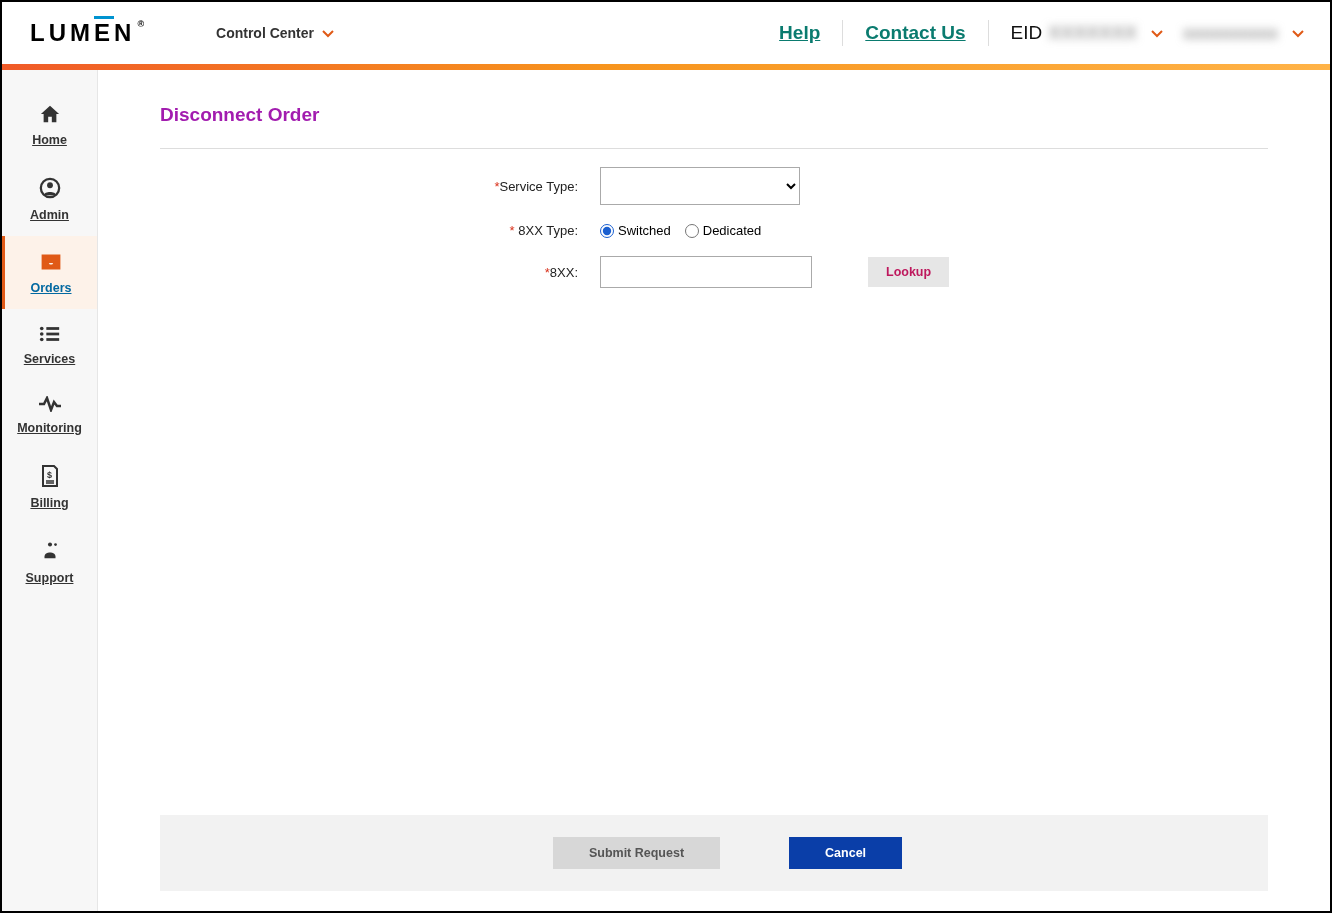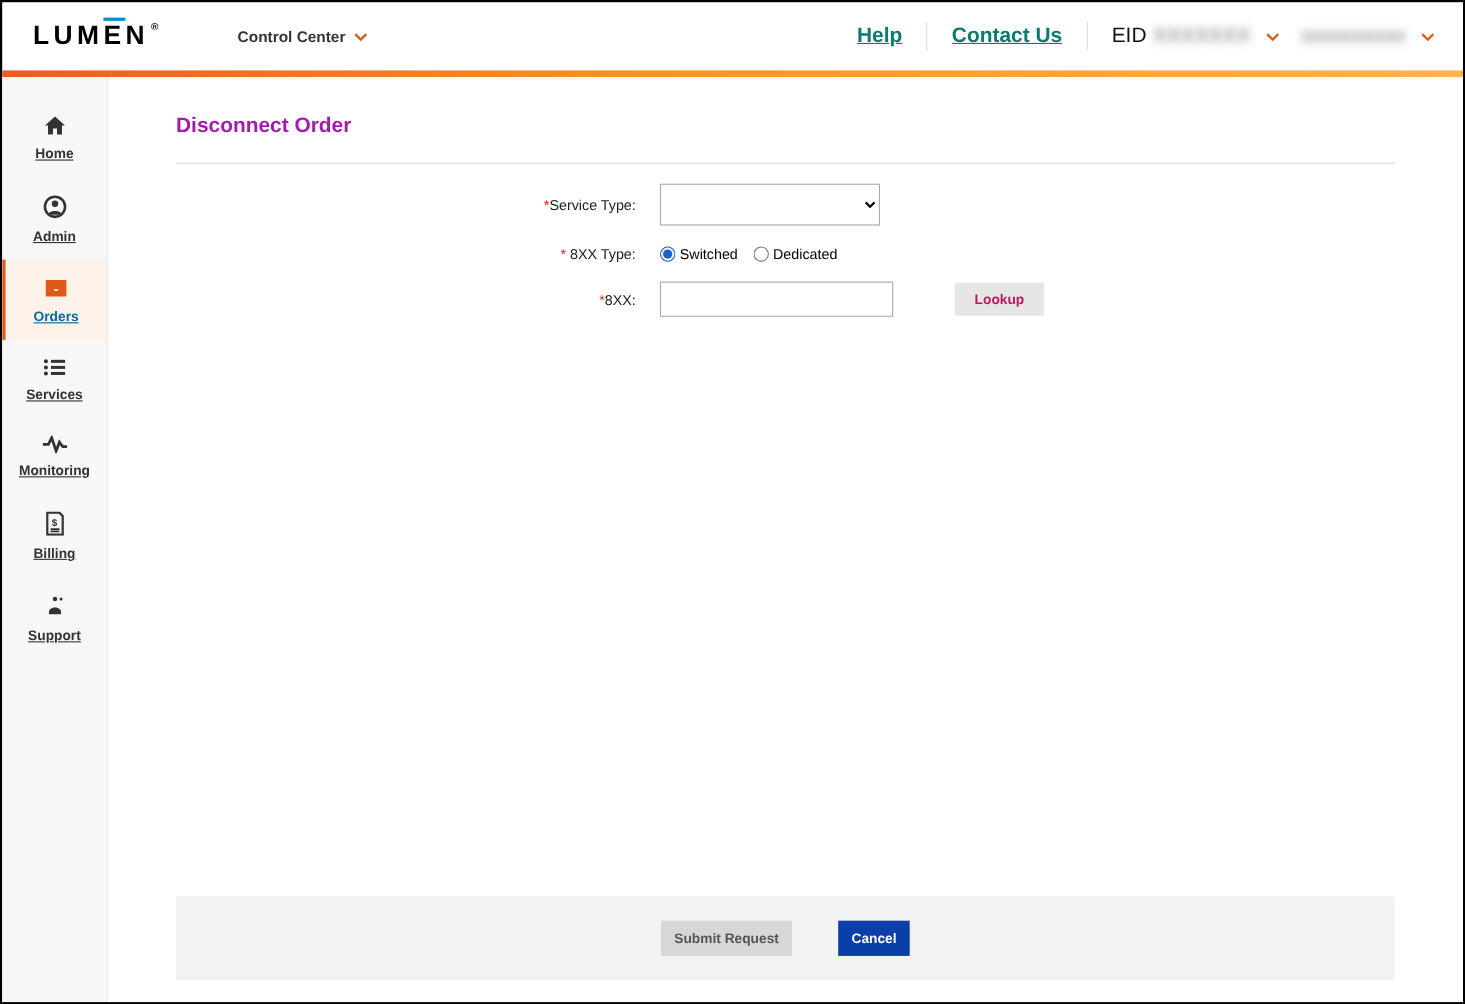--- a/index.html
+++ b/index.html
@@ -208,22 +208,23 @@
     background: #f2f2f2;
     padding: 22px 0;
     display: flex;
     justify-content: center;
     gap: 42px;
   }
   .footer-bar button {
     border: none;
     font-size: 12.5px;
     font-weight: 700;
-    padding: 9px 12px;
-    cursor: pointer;
+    padding: 9px 36px;
+    cursor: pointer;
+    margin-left: 27px;
   }
   .btn-submit {
     background: #d7d7d7;
     color: #555;
   }
   .btn-cancel {
     background: #0a3ea8;
     color: #fff;
   }
 </style>

